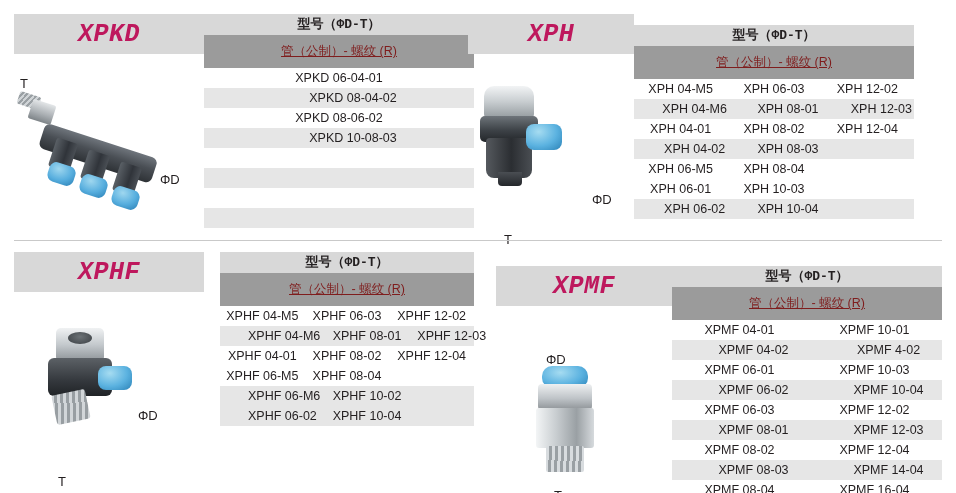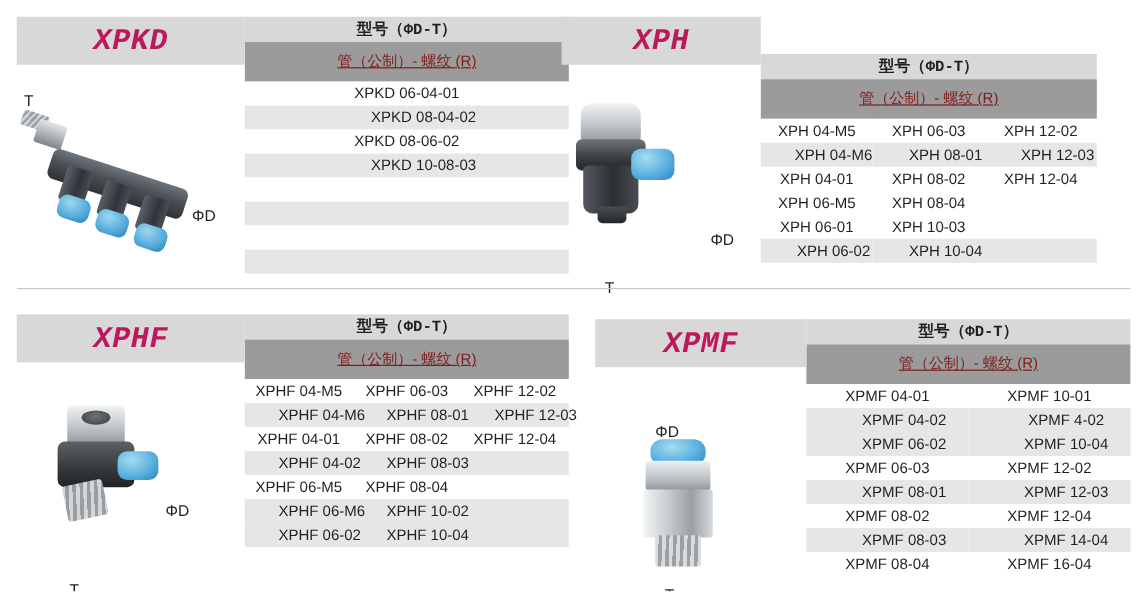--- a/index.html
+++ b/index.html
@@ -329,20 +329,25 @@
         <tr class="alt">
           <td>XPH 04-M6</td>
           <td>XPH 08-01</td>
           <td>XPH 12-03</td>
         </tr>
         <tr class="plain">
           <td>XPH 04-01</td>
           <td>XPH 08-02</td>
           <td>XPH 12-04</td>
         </tr>
+        <tr class="alt">
+          <td>XPH 04-02</td>
+          <td>XPH 08-03</td>
+          <td>&nbsp;</td>
+        </tr>
         <tr class="plain">
           <td>XPH 06-M5</td>
           <td>XPH 08-04</td>
           <td>&nbsp;</td>
         </tr>
         <tr class="plain">
           <td>XPH 06-01</td>
           <td>XPH 10-03</td>
           <td>&nbsp;</td>
         </tr>
@@ -350,21 +355,21 @@
           <td>XPH 06-02</td>
           <td>XPH 10-04</td>
           <td>&nbsp;</td>
         </tr>
       </tbody>
     </table>
   </div>
 
   <div class="divider" style="top:240px;"></div>
 
-  <div class="panel" style="left:14px; top:262px; width:460px;">
+  <div class="panel" style="left:14px; top:252px; width:460px;gap:16px;">
     <div class="left-col">
       <div class="title-bar">
         <span class="title">XPHF</span>
       </div>
       <div class="img-area">
         <span class="lbl" style="left:44px; top:182px;">T</span>
         <span class="lbl" style="left:124px; top:116px;">ΦD</span>
         <div class="art" style="left:0; top:26px; width:190px; height:140px;">
           <div class="hf-nut"></div>
           <div class="hf-hole"></div>
@@ -392,25 +397,20 @@
         <tr class="alt">
           <td>XPHF 04-M6</td>
           <td>XPHF 08-01</td>
           <td>XPHF 12-03</td>
         </tr>
         <tr class="plain">
           <td>XPHF 04-01</td>
           <td>XPHF 08-02</td>
           <td>XPHF 12-04</td>
         </tr>
-        <tr class="alt">
-          <td>XPHF 04-02</td>
-          <td>XPHF 08-03</td>
-          <td>&nbsp;</td>
-        </tr>
         <tr class="plain">
           <td>XPHF 06-M5</td>
           <td>XPHF 08-04</td>
           <td>&nbsp;</td>
         </tr>
         <tr class="alt">
           <td>XPHF 06-M6</td>
           <td>XPHF 10-02</td>
           <td>&nbsp;</td>
         </tr>
@@ -450,20 +450,24 @@
       </thead>
       <tbody>
         <tr class="plain">
           <td>XPMF 04-01</td>
           <td>XPMF 10-01</td>
         </tr>
         <tr class="alt">
           <td>XPMF 04-02</td>
           <td>XPMF 4-02</td>
         </tr>
+        <tr class="plain">
+          <td>XPMF 06-01</td>
+          <td>XPMF 10-03</td>
+        </tr>
         <tr class="alt">
           <td>XPMF 06-02</td>
           <td>XPMF 10-04</td>
         </tr>
         <tr class="plain">
           <td>XPMF 06-03</td>
           <td>XPMF 12-02</td>
         </tr>
         <tr class="alt">
           <td>XPMF 08-01</td>

